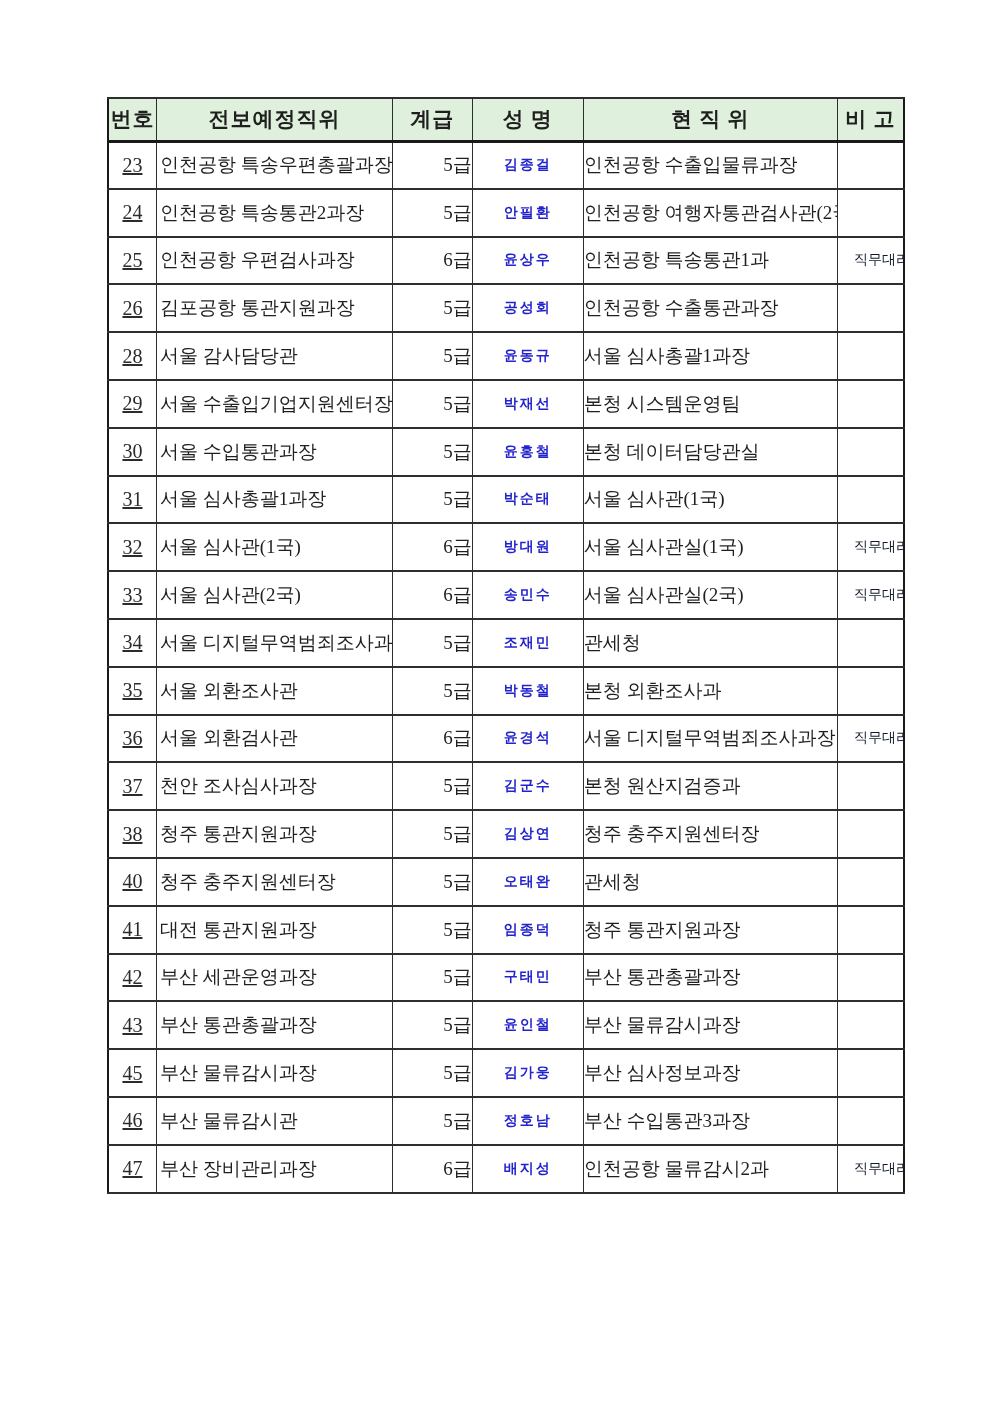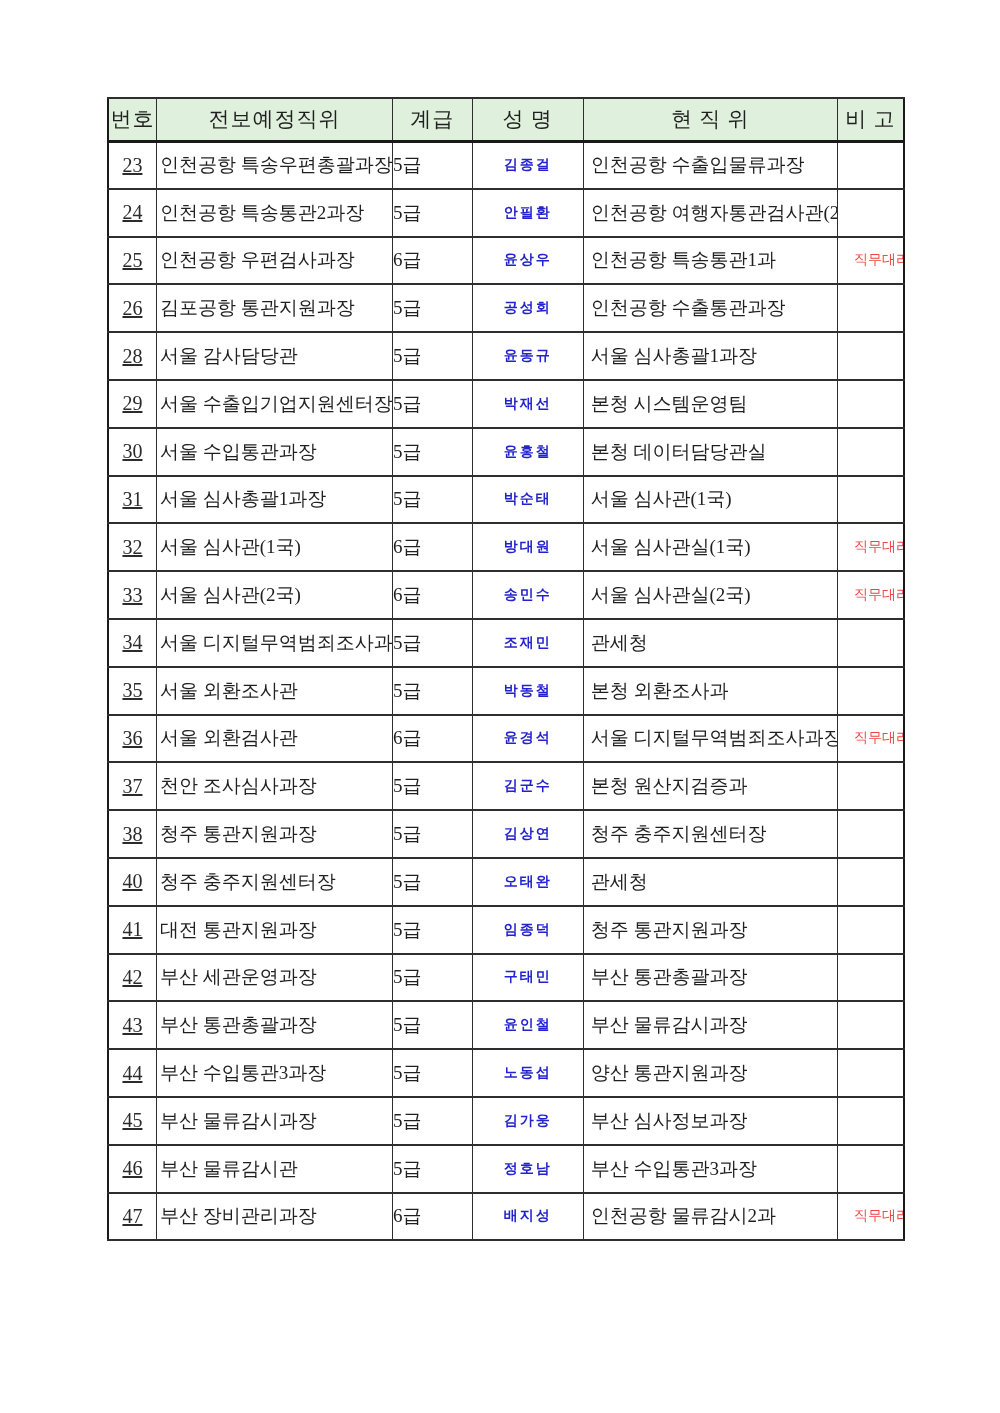--- a/index.html
+++ b/index.html
@@ -38,52 +38,52 @@
     border-top: 2px solid var(--border-color);
     border-bottom: 2px solid var(--border-color);
     white-space: nowrap;
     overflow: hidden;
     vertical-align: middle;
   }
   thead th {
     background: var(--header-bg);
     height: 43px;
     font-size: 21px;
-    font-weight: normal;
+    font-weight: bold;
     text-align: center;
     letter-spacing: 1px;
     border-bottom: 3px solid #1a1a1a;
   }
   tbody td { height: 47.8px; font-size: 19px; }
   .col-no       { width: 48px; }
   .col-position { width: 234px; }
   .col-rank     { width: 79px; }
   .col-name     { width: 110px; }
   .col-current  { width: 252px; }
   .col-note     { width: 66px; }
   td.col-no {
     text-align: center;
     font-size: 20px;
     color: #2b2b2b;
     text-decoration: underline;
   }
   td.col-position { text-align: left; padding-left: 3px; }
-  td.col-rank     { text-align: left; }
+  td.col-rank     { text-align: right; }
   td.col-name {
     text-align: center;
     font-weight: bold;
     color: var(--name-color);
     font-size: 14px;
     letter-spacing: 2px;
   }
-  td.col-current  { text-align: left; padding-left: 7px; }
+  td.col-current  { text-align: left; padding-left: 0; }
   td.col-note {
     text-align: center;
     font-size: 14px;
-    color: #ef4444;
+    color: #0f172a;
     letter-spacing: 0;
     padding-left: 16px;
   }
 </style>
 </head>
 <body>
 
 <div class="page">
   <table class="transfer-table">
     <thead>
@@ -243,28 +243,20 @@
         </tr>
         <tr>
           <td class="col-no">43</td>
           <td class="col-position">부산 통관총괄과장</td>
           <td class="col-rank">5급</td>
           <td class="col-name">윤인철</td>
           <td class="col-current">부산 물류감시과장</td>
           <td class="col-note"></td>
         </tr>
         <tr>
-          <td class="col-no">44</td>
-          <td class="col-position">부산 수입통관3과장</td>
-          <td class="col-rank">5급</td>
-          <td class="col-name">노동섭</td>
-          <td class="col-current">양산 통관지원과장</td>
-          <td class="col-note"></td>
-        </tr>
-        <tr>
           <td class="col-no">45</td>
           <td class="col-position">부산 물류감시과장</td>
           <td class="col-rank">5급</td>
           <td class="col-name">김가웅</td>
           <td class="col-current">부산 심사정보과장</td>
           <td class="col-note"></td>
         </tr>
         <tr>
           <td class="col-no">46</td>
           <td class="col-position">부산 물류감시관</td>

